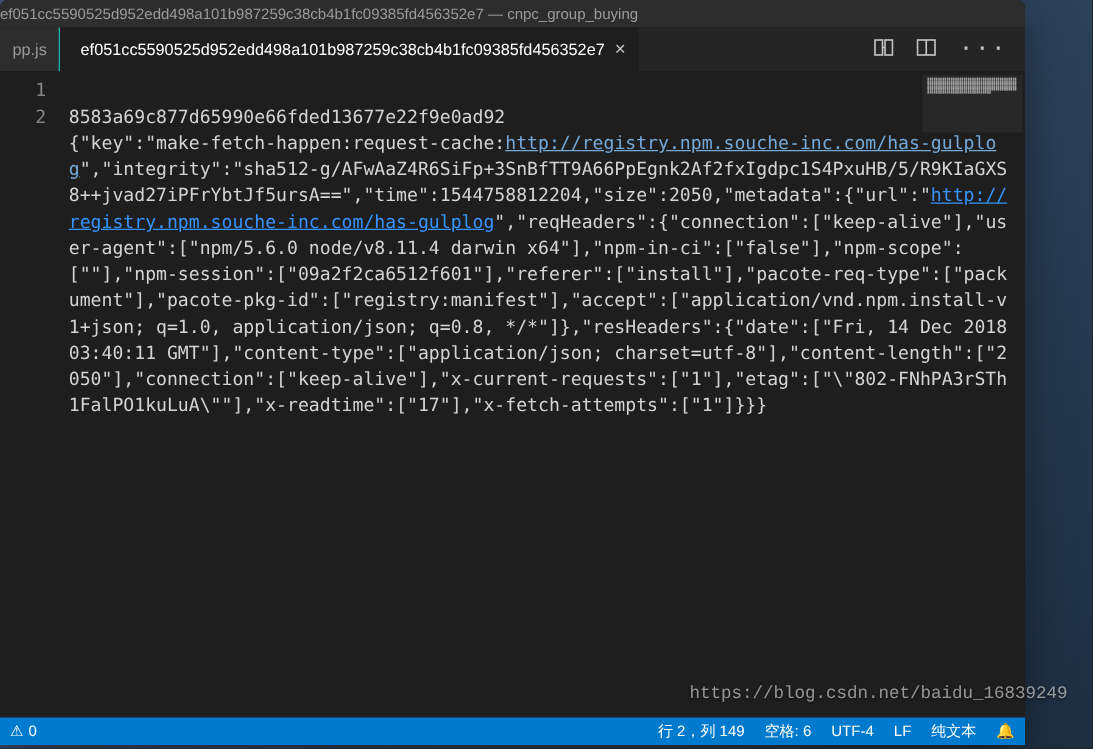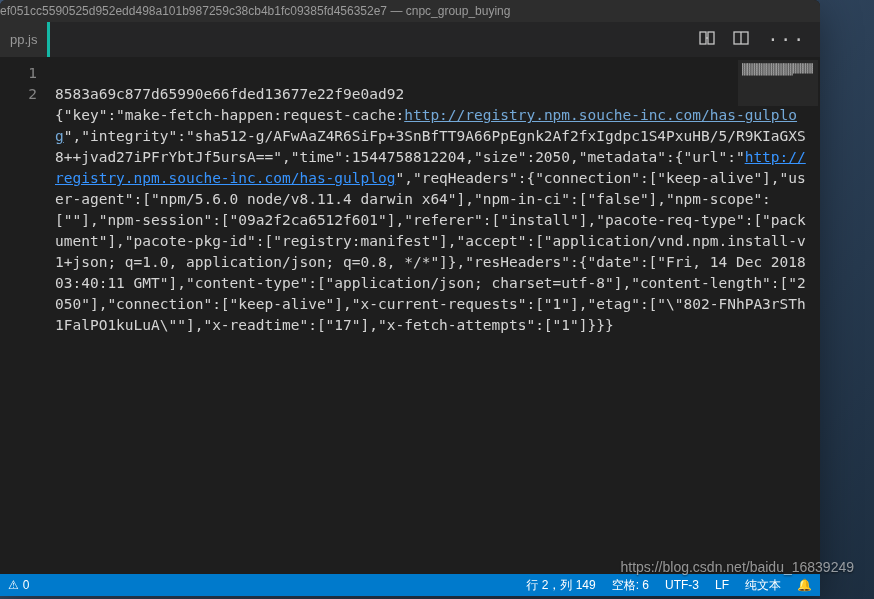--- a/index.html
+++ b/index.html
@@ -2,52 +2,61 @@
 <html><head>
 <meta charset="utf-8">
 <style>
   * { margin:0; padding:0; box-sizing:border-box; }
   html,body { width:874px; height:599px; overflow:hidden; font-family:"Menlo","Consolas",monospace; background:#1e1e1e; }
   .root { position:relative; width:874px; height:599px; background:linear-gradient(135deg,#435c7b 0%,#1d2e40 100%); }
   .window { position:absolute; left:0; top:0; width:820px; height:596px; background:#1e1e1e; border-radius:6px 6px 0 0; box-shadow:0 10px 40px rgba(0,0,0,.4); overflow:hidden; }
   .titlebar { height:22px; background:#2d2d2d; color:#9b9b9b; font-family:-apple-system,sans-serif; font-size:12px; display:flex; align-items:center; justify-content:flex-start; user-select:none; }
   .tabbar { height:35px; background:#252526; display:flex; align-items:stretch; color:#ccc; }
   .tab { display:flex; align-items:center; padding:0 10px; font-family:-apple-system,sans-serif; font-size:13px; color:#999; background:#2d2d2d; position:relative; }
-  .tab.inactive { background:#2d2d2d; border-right:3px solid #14b8a6;}
+  .tab.inactive { background:#2d2d2d; border-right:1px solid #14b8a6;}
   .tab.active { background:#1e1e1e; color:#fff; }
   .tab .icon { margin-right:6px; color:#c5c5c5; font-size:14px;}
   .tab .close { margin-left:8px; color:#c5c5c5; font-size:15px; cursor:pointer; }
   .tab-actions { margin-left:auto; display:flex; align-items:center; gap:18px; padding-right:14px; color:#c5c5c5; }
   .tab-actions svg { width:16px; height:16px; }
   .tab-actions .dots { font-size:18px; letter-spacing:2px; }
   .editor { position:relative; display:flex; height:calc(100% - 22px - 35px - 22px); background:#1e1e1e; font-size:14.5px; line-height:21px; }
   .gutter { width:55px; text-align:right; color:#858585; padding:6px 18px 0 0; user-select:none; }
   .code { flex:1; padding:6px 10px 0 0; color:#d4d4d4; white-space:pre-wrap; word-break:break-all; }
   .code a { color:#3794ff; text-decoration:underline; }
   .code .link2 { color:#74a9d8; text-decoration:underline; }
   .minimap { position:absolute; top:60px; right:2px; width:80px; height:46px; background:#2a2a2a; opacity:.9; }
   .minimap .mm-lines { font-size:2px; line-height:2px; color:#aaa; padding:3px 4px; letter-spacing:.5px; word-break:break-all;}
   .statusbar { position:absolute; bottom:0; left:0; right:0; height:22px; background:#007acc; color:#fff; font-family:-apple-system,sans-serif; font-size:12px; display:flex; align-items:center; padding:0 8px; gap:16px; }
   .statusbar .spacer{flex:1;}
   .statusbar .item{display:flex;align-items:center;gap:4px;}
-  .watermark { position:absolute; right:20px; bottom:24px; color:rgba(255,255,255,.55); font-family:Liberation Sans, sans-serif; font-size:14px; text-shadow:0 1px 2px rgba(0,0,0,.6); pointer-events:none;}
+  .watermark { position:absolute; right:20px; bottom:36px; color:rgba(255,255,255,.55); font-family:Liberation Mono, monospace; font-size:14px; text-shadow:0 1px 2px rgba(0,0,0,.6); pointer-events:none;}
 </style>
 </head>
 <body>
 
 <div class="root">
   <div class="window">
 
     <div class="titlebar">
       <span>ef051cc5590525d952edd498a101b987259c38cb4b1fc09385fd456352e7 — cnpc_group_buying</span>
     </div>
 
     <div class="tabbar">
       <div class="tab inactive">
         <span>pp.js</span>
+      </div>
+      <div class="tab active">
+        <span class="icon">
+          <svg viewBox="0 0 16 16" fill="none" stroke="currentColor" stroke-width="1.2">
+              <path d="M2 3h9M2 6h12M2 9h12M2 12h9"></path>
+            </svg>
+        </span>
+        <span>ef051cc5590525d952edd498a101b987259c38cb4b1fc09385fd456352e7</span>
+        <span class="close">×</span>
       </div>
       <div class="tab-actions">
         <span>
           <svg viewBox="0 0 16 16" fill="none" stroke="currentColor" stroke-width="1.3">
               <rect x="1" y="2" width="6" height="12"></rect>
               <rect x="9" y="2" width="6" height="12"></rect>
               <path d="M7 8h2"></path>
             </svg>
         </span>
         <span>
@@ -75,21 +84,21 @@
     </div>
 
     <div class="statusbar">
       <span class="item">
         <span>⚠</span>
         <span>0</span>
       </span>
       <span class="spacer"></span>
       <span class="item">行 2，列 149</span>
       <span class="item">空格: 6</span>
-      <span class="item">UTF-3</span>
+      <span class="item">UTF-4</span>
       <span class="item">LF</span>
       <span class="item">纯文本</span>
       <span class="item">🔔</span>
     </div>
 
   </div>
 
   <div class="watermark">https://blog.csdn.net/baidu_16839249</div>
 </div>
 

